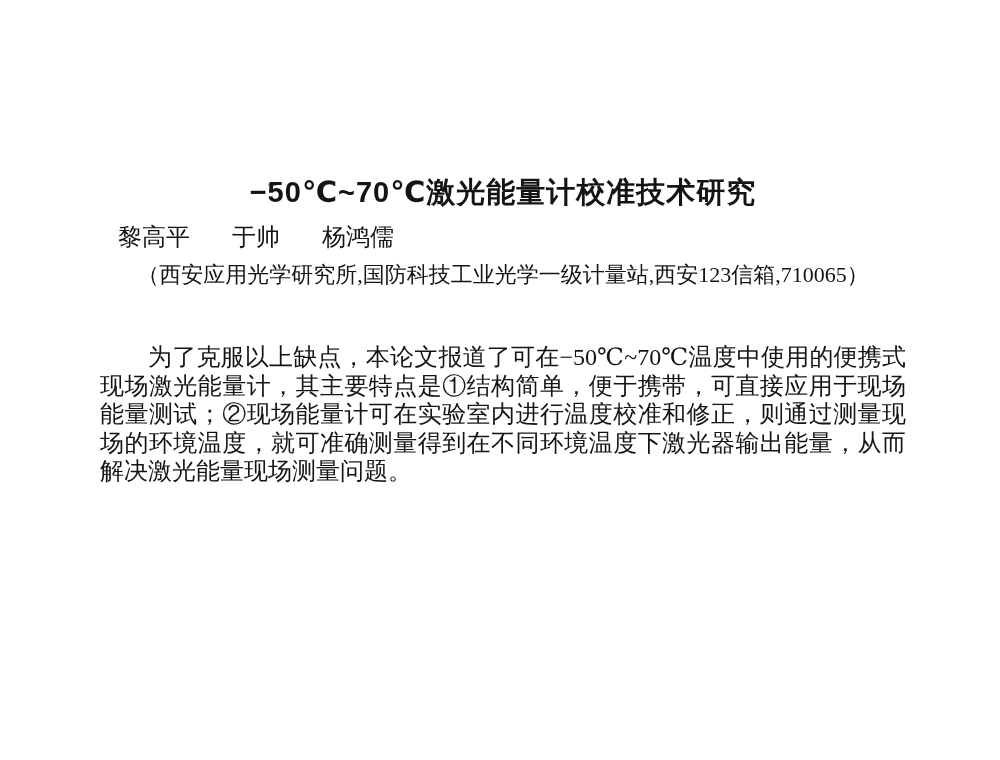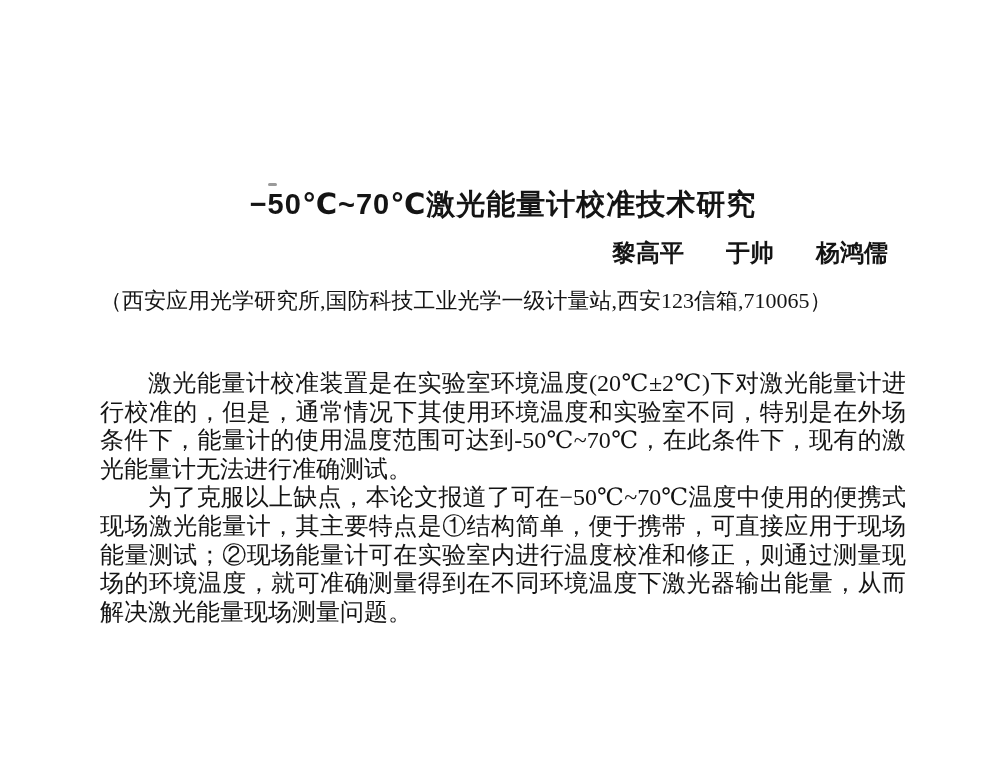--- a/index.html
+++ b/index.html
@@ -16,44 +16,44 @@
     -webkit-font-smoothing: antialiased;
   }
   .page {
     position: absolute;
     left: 100px;
     top: 0;
     width: 806px;
     padding-top: 170px;
   }
   .paper-title {
-    margin: 16px;
+    margin: 4px;
     text-align: center;
     font-family: "Liberation Sans", "DejaVu Sans", sans-serif;
     font-weight: 700;
     font-size: 29px;
     line-height: 36px;
     letter-spacing: 1px;
     white-space: nowrap;
   }
   .authors-line {
     margin-top: 12px;
-    text-align: right;
+    text-align: left;
     font-family: "Liberation Serif", "DejaVu Serif", serif;
-    font-weight: 700;
+    font-weight: 400;
     font-size: 24px;
     line-height: 30px;
   }
   .author {
     display: inline-block;
     margin: 0 18px;
   }
   .affiliation-line {
-    margin-top: 19px;
-    text-align: left;
+    margin-top: 9px;
+    text-align: center;
     font-family: "Liberation Serif", "DejaVu Serif", serif;
     font-size: 22px;
     line-height: 28px;
     white-space: nowrap;
   }
   .body-text {
     margin-top: 54px;
     font-family: "Liberation Serif", "DejaVu Serif", serif;
     font-size: 24px;
     line-height: 28.6px;
@@ -87,17 +87,16 @@
 
   <div class="authors-line">
     <span class="author">黎高平</span>
     <span class="author">于帅</span>
     <span class="author">杨鸿儒</span>
   </div>
 
   <div class="affiliation-line">（西安应用光学研究所,国防科技工业光学一级计量站,西安123信箱,710065）</div>
 
   <div class="body-text">
-    <p>激光能量计校准装置是在实验室环境温度(20℃±2℃)下对激光能量计进行校准的，但是，通常情况下其使用环境温度和实验室不同，特别是在外场条件下，能量计的使用温度范围可达到-50℃~70℃，在此条件下，现有的激光能量计无法进行准确测试。</p>
     <p>为了克服以上缺点，本论文报道了可在−50℃~70℃温度中使用的便携式现场激光能量计，其主要特点是①结构简单，便于携带，可直接应用于现场能量测试；②现场能量计可在实验室内进行温度校准和修正，则通过测量现场的环境温度，就可准确测量得到在不同环境温度下激光器输出能量，从而解决激光能量现场测量问题。</p>
   </div>
 
 </div>
 
 </body></html>

